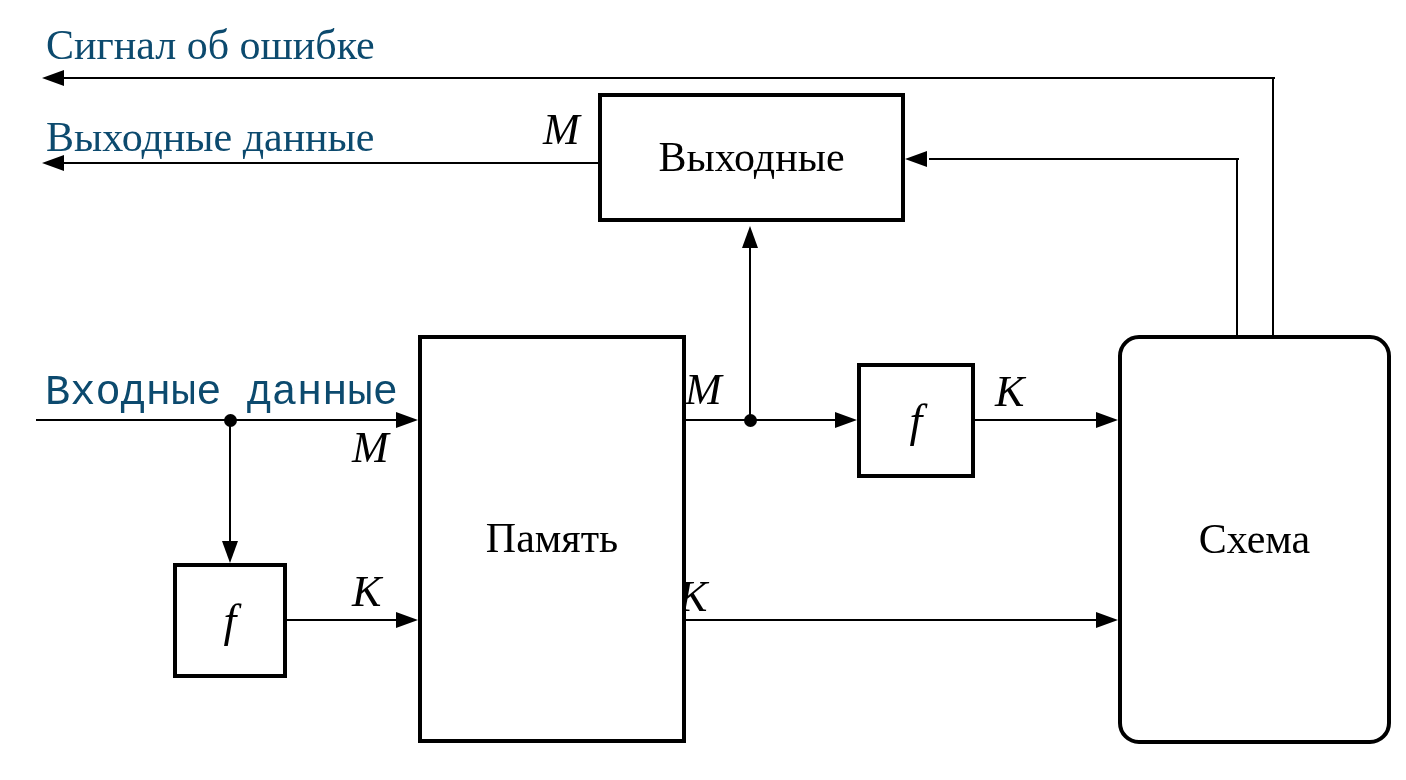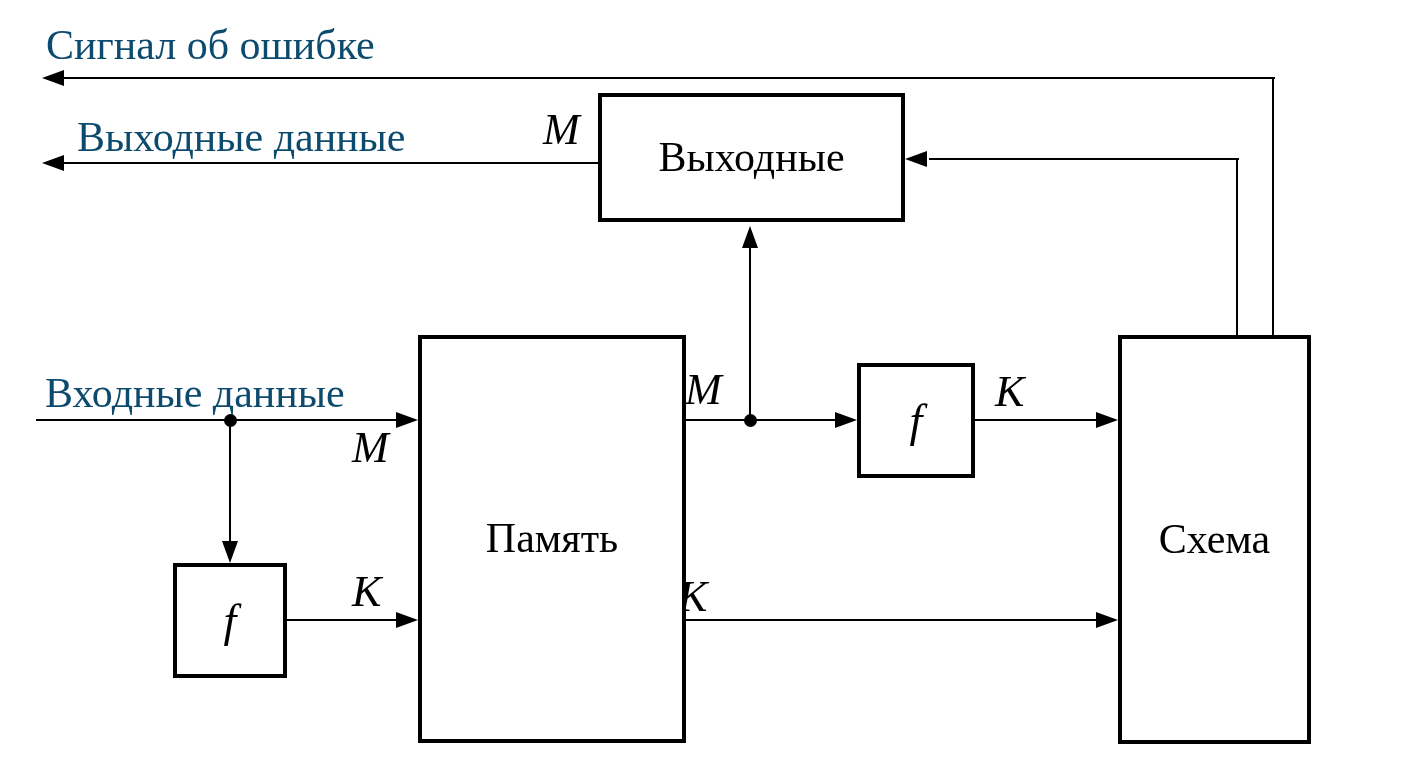--- a/index.html
+++ b/index.html
@@ -26,21 +26,21 @@
     font-size:42px;
     line-height:1.08;
     color:#000;
   }
   .f-label{
     font-size:46px;
     font-style:italic;
   }
   .blk-corrector{left:598px;top:93px;width:307px;height:129px;}
   .blk-memory{left:418px;top:335px;width:268px;height:408px;text-align:right;}
-  .blk-comparator{left:1118px;top:335px;width:193px;height:409px;}
+  .blk-comparator{left:1118px;top:335px;width:273px;height:409px;border-radius:21px;}
   .blk-f-left{left:173px;top:563px;width:114px;height:115px;}
   .blk-f-right{left:857px;top:363px;width:118px;height:115px;}
 
   
   .hline,.vline{position:absolute;background:#000;}
   .hline{height:2px;}
   .vline{width:2px;}
 
   
   .arr{position:absolute;width:0;height:0;}
@@ -56,23 +56,23 @@
   .txt{position:absolute;font-size:42px;line-height:1;white-space:nowrap;color:#0c4a6e;}
   .sig{position:absolute;font-size:44px;line-height:1;font-style:italic;white-space:nowrap;color:#000;}
 </style>
 </head>
 <body>
 
 <div class="stage">
 
   <div class="txt" style="left:46px;top:24px;">Сигнал об ошибке</div>
 
-  <div class="txt" style="left:46px;top:116px;margin-left:31px;">Выходные данные</div>
+  <div class="txt" style="left:46px;top:116px;">Выходные данные</div>
 
-  <div class="txt" style="left:45px;top:372px;">Входные данные</div>
+  <div class="txt" style="left:45px;top:372px;font-family:Liberation Mono, monospace;">Входные данные</div>
 
   <div class="sig" style="left:543px;top:108px;">M</div>
 
   <div class="sig" style="left:352px;top:426px;">M</div>
 
   <div class="sig" style="left:685px;top:368px;">M</div>
 
   <div class="sig" style="left:352px;top:570px;">K</div>
 
   <div class="sig" style="left:995px;top:370px;">K</div>

